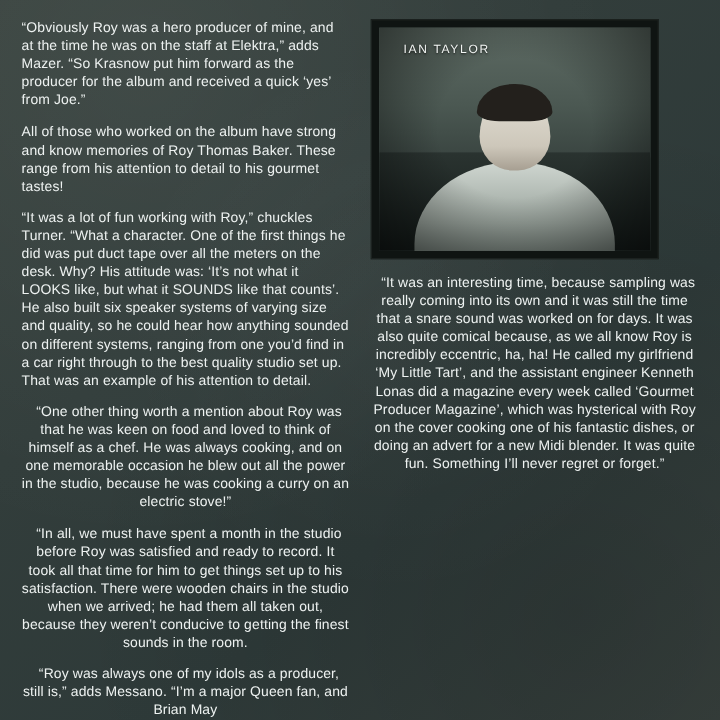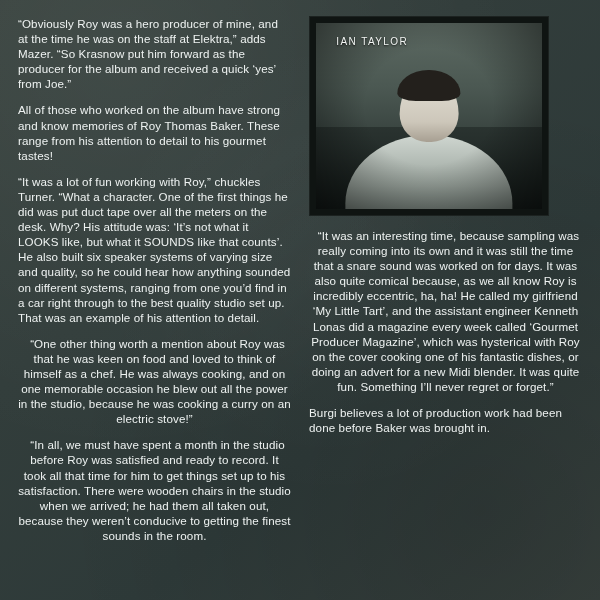--- a/index.html
+++ b/index.html
@@ -133,34 +133,34 @@
 
 <div class="page">
   <div class="columns">
 
     <div class="col">
       <p>“Obviously Roy was a hero producer of mine, and at the time he was on the staff at Elektra,” adds Mazer. “So Krasnow put him forward as the producer for the album and received a quick ‘yes’ from Joe.”</p>
       <p>All of those who worked on the album have strong and know memories of Roy Thomas Baker. These range from his attention to detail to his gourmet tastes!</p>
       <p>“It was a lot of fun working with Roy,” chuckles Turner. “What a character. One of the first things he did was put duct tape over all the meters on the desk. Why? His attitude was: ‘It’s not what it LOOKS like, but what it SOUNDS like that counts’. He also built six speaker systems of varying size and quality, so he could hear how anything sounded on different systems, ranging from one you’d find in a car right through to the best quality studio set up. That was an example of his attention to detail.</p>
       <p class="indent">“One other thing worth a mention about Roy was that he was keen on food and loved to think of himself as a chef. He was always cooking, and on one memorable occasion he blew out all the power in the studio, because he was cooking a curry on an electric stove!”</p>
       <p class="indent">“In all, we must have spent a month in the studio before Roy was satisfied and ready to record. It took all that time for him to get things set up to his satisfaction. There were wooden chairs in the studio when we arrived; he had them all taken out, because they weren’t conducive to getting the finest sounds in the room.</p>
+      <p class="indent">“Roy was always one of my idols as a producer, still is,” adds Messano. “I’m a major Queen fan, and Brian May</p>
     </div>
 
     <div class="col">
 
       <div class="photo">
         <div class="photo-inner">
           <div class="photo-wall"></div>
           <div class="photo-floor"></div>
           <div class="subject-shoulders"></div>
           <div class="subject-head"></div>
           <div class="subject-hair"></div>
           <div class="photo-vignette"></div>
           <div class="photo-caption">IAN TAYLOR</div>
         </div>
       </div>
 
       <p class="indent">“It was an interesting time, because sampling was really coming into its own and it was still the time that a snare sound was worked on for days. It was also quite comical because, as we all know Roy is incredibly eccentric, ha, ha! He called my girlfriend ‘My Little Tart’, and the assistant engineer Kenneth Lonas did a magazine every week called ‘Gourmet Producer Magazine’, which was hysterical with Roy on the cover cooking one of his fantastic dishes, or doing an advert for a new Midi blender. It was quite fun. Something I’ll never regret or forget.”</p>
-      <p>Burgi believes a lot of production work had been done before Baker was brought in.</p>
     </div>
 
   </div>
 </div>
 
 </body></html>

